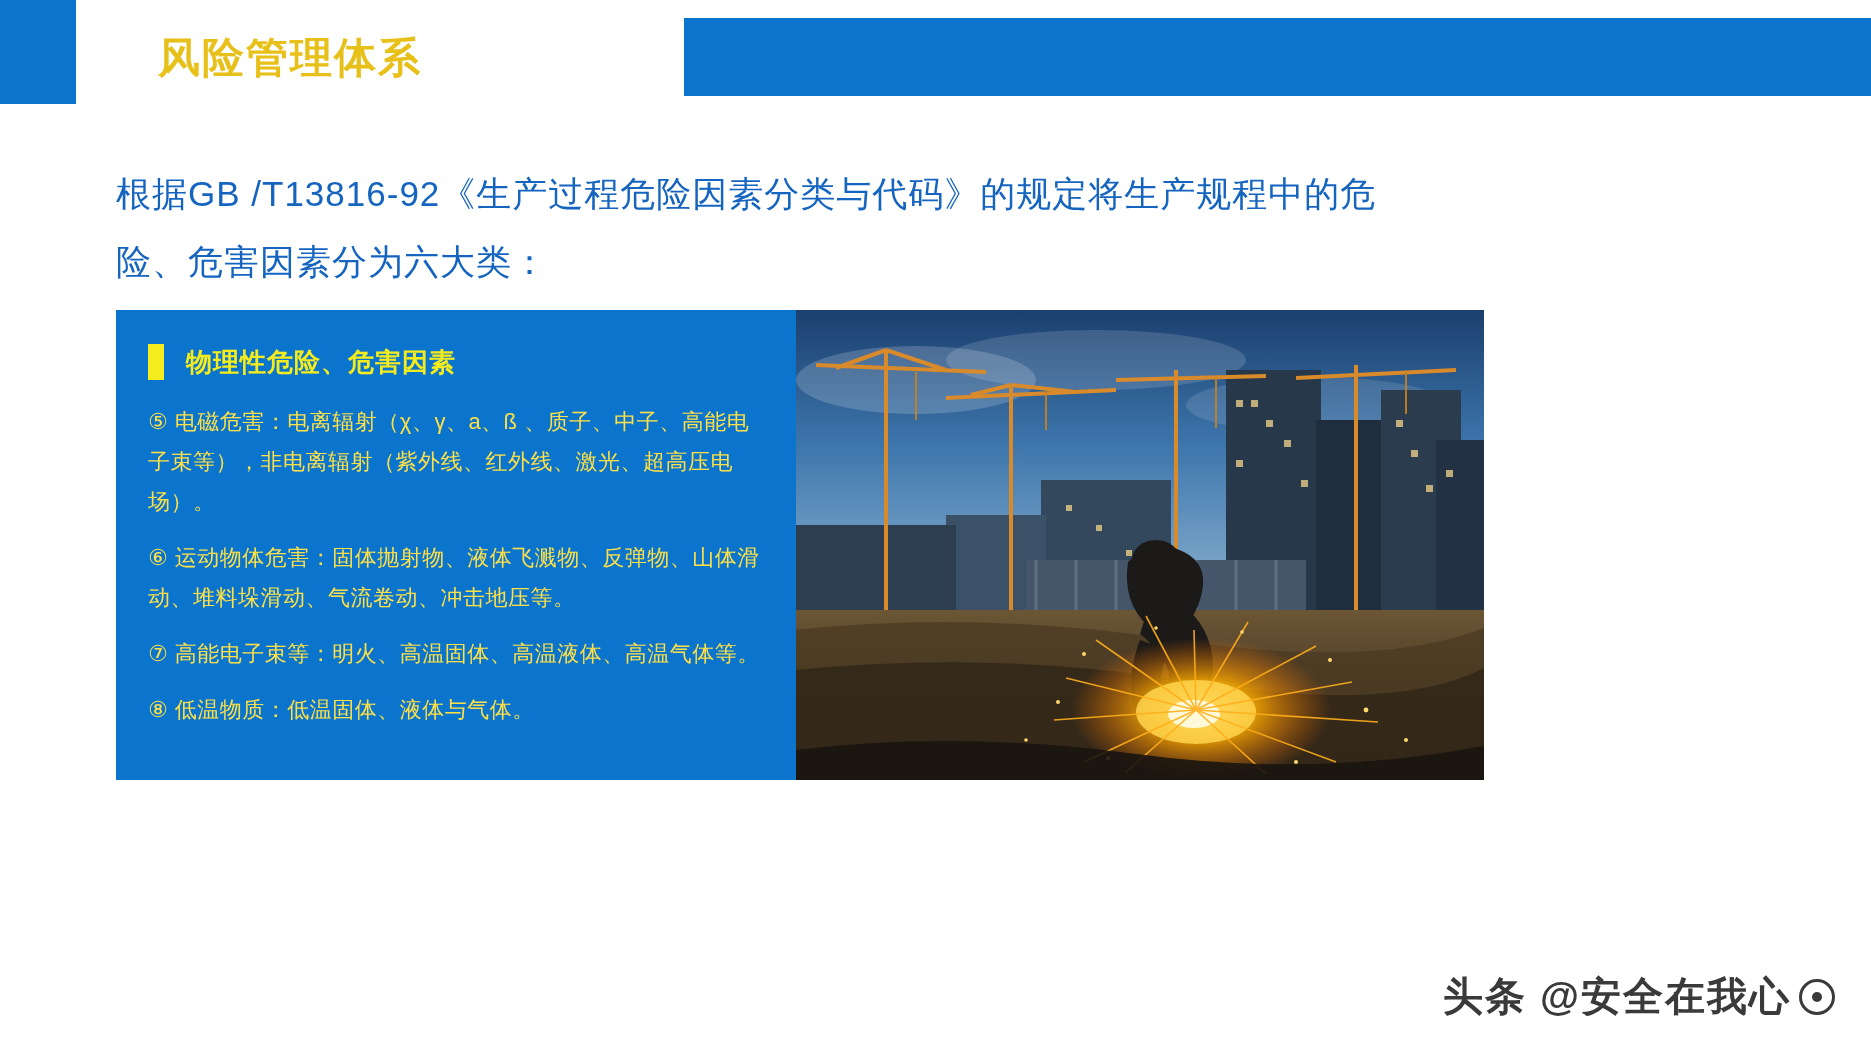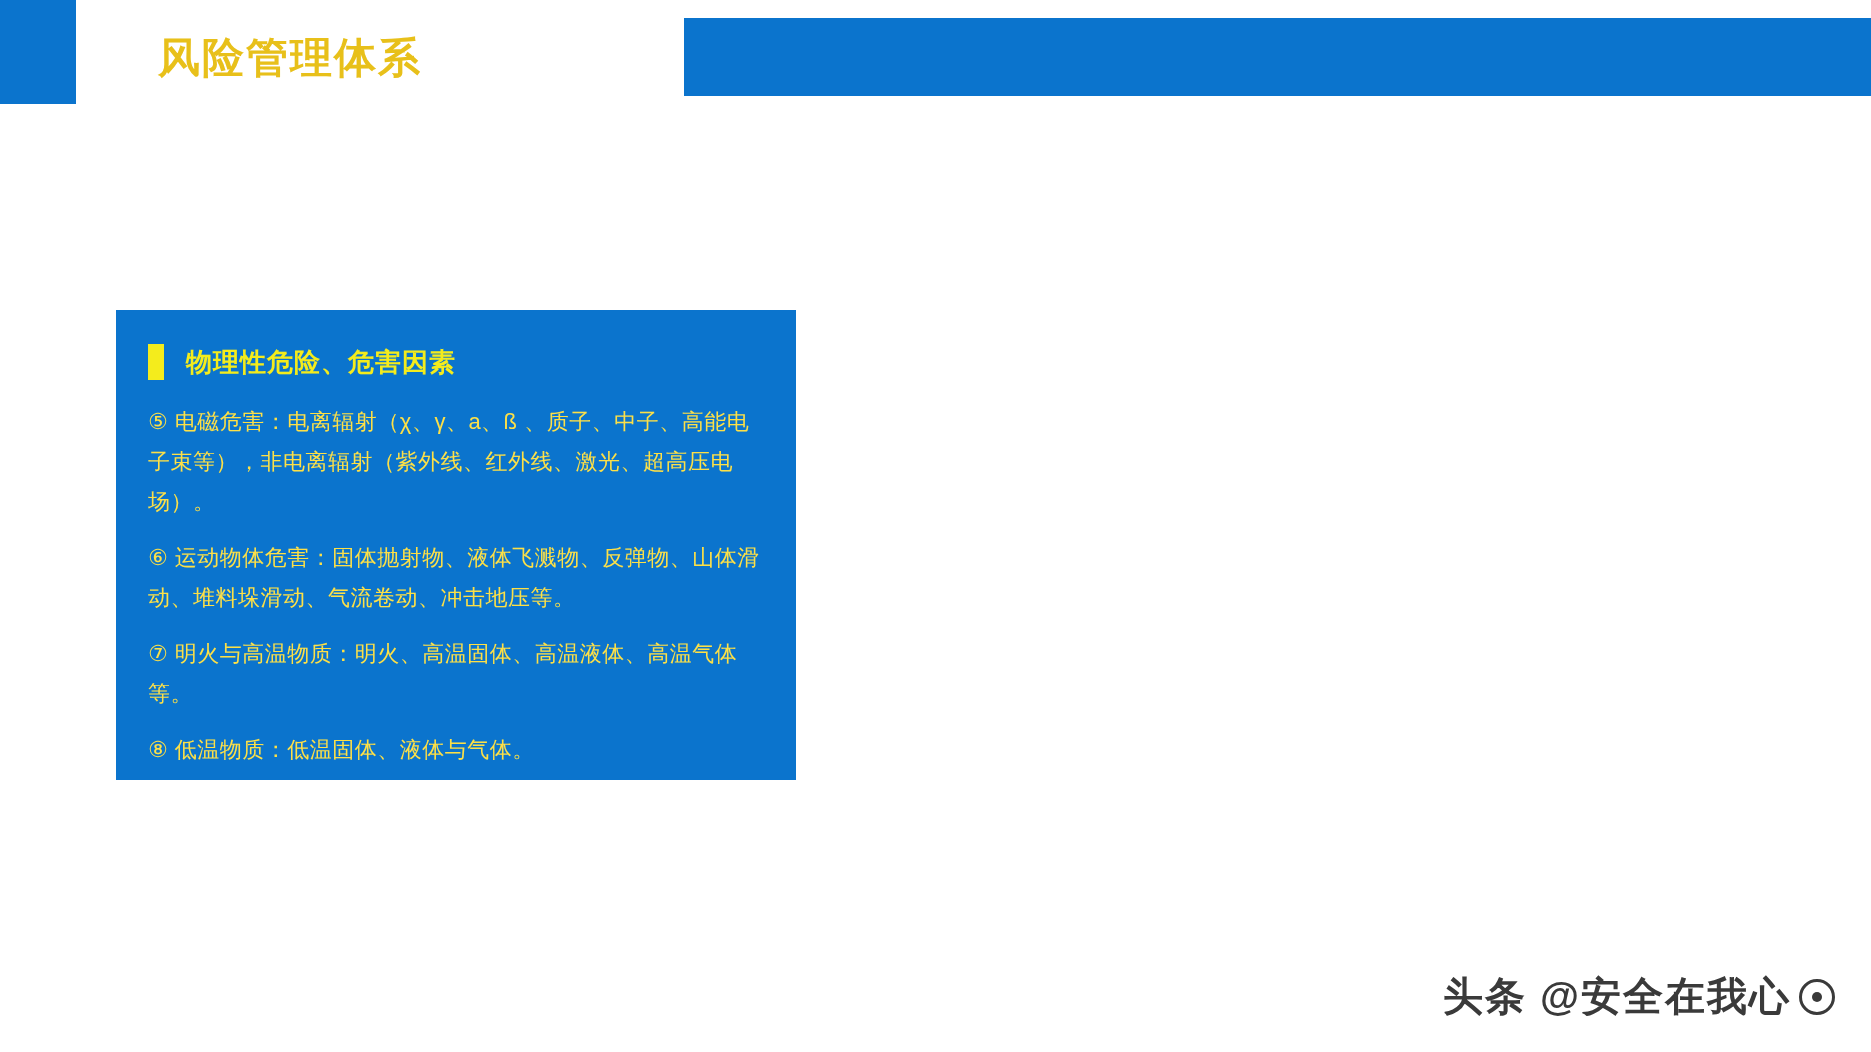--- a/index.html
+++ b/index.html
@@ -71,21 +71,21 @@
   }
 
   
   .content-row {
     position: absolute;
     left: 116px;
     top: 310px;
     width: 1368px;
     height: 470px;
     display: flex;
-    flex-direction: column;
+    flex-direction: row;
   }
 
   .blue-panel {
     width: 680px;
     height: 470px;
     background: #0b74cd;
     box-sizing: border-box;
     padding: 34px 32px 18px 32px;
     position: relative;
   }
@@ -165,31 +165,32 @@
 </style>
 </head>
 <body>
 
 <div class="slide">
 
   <div class="left-bar"></div>
   <div class="header-band"></div>
   <div class="slide-title">风险管理体系</div>
 
+  <div class="intro">根据GB /T13816-92《生产过程危险因素分类与代码》的规定将生产规程中的危险、危害因素分为六大类：</div>
 
   <div class="content-row">
 
     <div class="blue-panel">
       <div class="panel-heading">
         <span class="marker"></span>
         <span class="heading-text">物理性危险、危害因素</span>
       </div>
       <div class="panel-item">⑤ 电磁危害：电离辐射（χ、γ、a、ß 、质子、中子、高能电子束等），非电离辐射（紫外线、红外线、激光、超高压电场）。</div>
       <div class="panel-item">⑥ 运动物体危害：固体抛射物、液体飞溅物、反弹物、山体滑动、堆料垛滑动、气流卷动、冲击地压等。</div>
-      <div class="panel-item">⑦ 明火与高温物质：明火、高温固体、高温液体、高温气体等。</div>
+      <div class="panel-item">⑦ 高能电子束等：明火、高温固体、高温液体、高温气体等。</div>
       <div class="panel-item">⑧ 低温物质：低温固体、液体与气体。</div>
     </div>
 
     <div class="photo">
       <svg width="688" height="470" viewBox="0 0 688 470" xmlns="http://www.w3.org/2000/svg">
         <defs>
           <linearGradient id="sky" x1="0" y1="0" x2="0" y2="1">
             <stop offset="0%" stop-color="#1b3f6e"></stop>
             <stop offset="45%" stop-color="#3d76ac"></stop>
             <stop offset="100%" stop-color="#8fb4d2"></stop>

